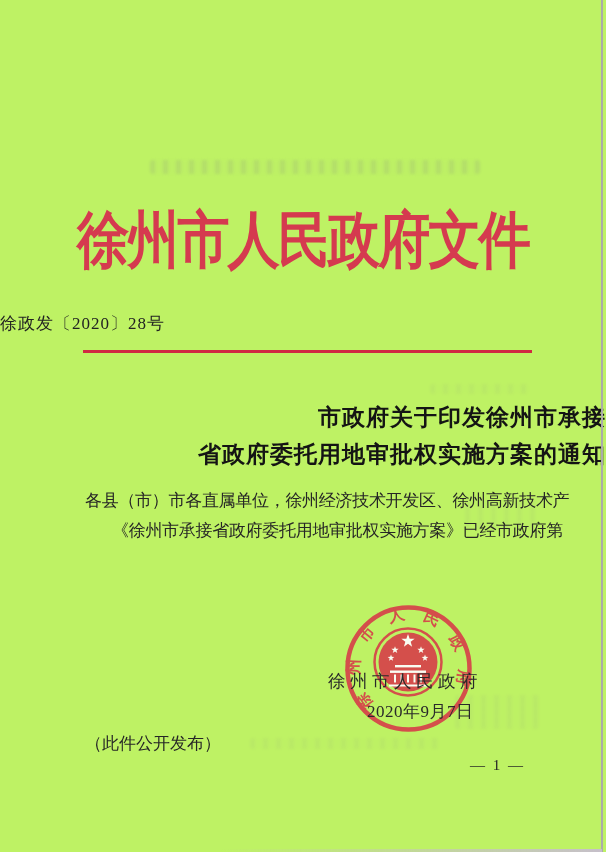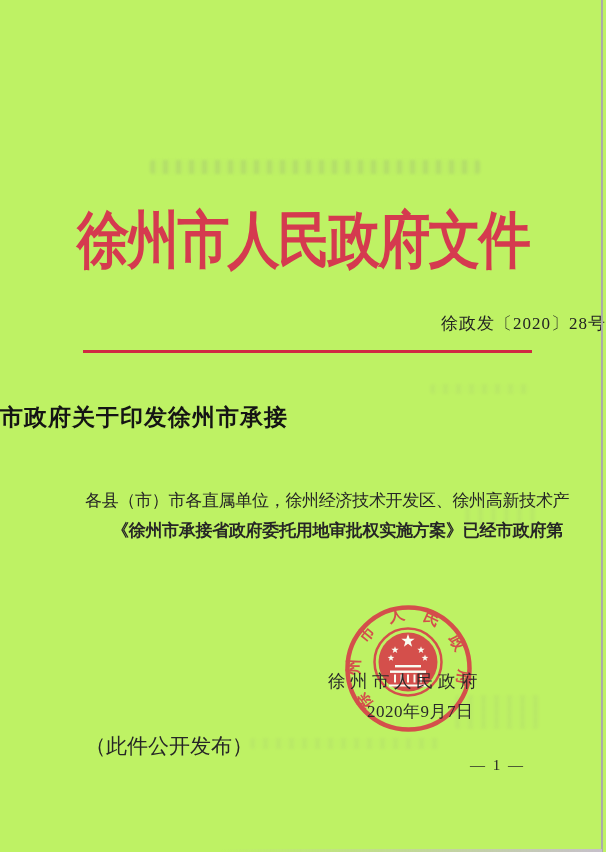--- a/index.html
+++ b/index.html
@@ -8,54 +8,54 @@
     overflow:hidden;font-family:"Liberation Serif","DejaVu Serif",serif;color:#1f1f1f;
   }
   
   .header-title{
     position:absolute;left:0;top:196px;width:606px;text-align:center;
     font-size:56px;font-weight:bold;color:#d53a4f;letter-spacing:-2px;
     line-height:80px;white-space:nowrap;
     transform:scale(0.93,1.1);transform-origin:center top;
   }
   .doc-number{
-    position:absolute;left:0;top:312px;width:606px;text-align:right;
+    position:absolute;left:0;top:312px;width:606px;text-align:left;
     font-size:17px;letter-spacing:1px;color:#222;white-space:nowrap;
   }
   .red-rule{
     position:absolute;left:83px;top:350px;width:449px;height:3px;
     background:#d02a42;
   }
   
   .notice-title{
-    position:absolute;left:0;top:399px;width:606px;text-align:left;
+    position:absolute;left:0;top:399px;width:606px;text-align:right;
     font-size:23px;font-weight:bold;line-height:37px;letter-spacing:1px;
     color:#141414;white-space:nowrap;
   }
   
   .body-block{
     position:absolute;left:85px;top:486px;width:460px;
     font-size:17px;color:#262626;
   }
   .body-line{height:29.5px;line-height:29.5px;white-space:nowrap;letter-spacing:-0.3px;}
-  .body-line.indent{padding-left:27px;font-weight:bold;}
+  .body-line.indent{padding-left:27px;}
   
   .sig-issuer{
     position:absolute;left:328px;top:669px;font-size:17.5px;letter-spacing:4.5px;
     color:#2a2a2a;white-space:nowrap;z-index:6;
   }
   .sig-date{
     position:absolute;left:359px;top:700px;font-size:17px;letter-spacing:0.5px;
     color:#2a2a2a;white-space:nowrap;z-index:6;margin-left:8px;
   }
   
   .seal{position:absolute;left:339px;top:599px;width:140px;height:140px;z-index:5;opacity:0.92;}
   
   .public-note{
-    position:absolute;left:85px;top:732px;font-size:21px;color:#262626;white-space:nowrap;
+    position:absolute;left:85px;top:732px;font-size:17px;color:#262626;white-space:nowrap;
   }
   .page-number{
     position:absolute;left:470px;top:757px;font-size:15px;letter-spacing:2px;
     color:#262626;white-space:nowrap;
   }
   
   .smudge{
     position:absolute;border-radius:3px;filter:blur(1.6px);
     background:repeating-linear-gradient(90deg,
       rgba(125,125,135,0.16) 0 5px, rgba(125,125,135,0.02) 5px 13px);
@@ -83,20 +83,21 @@
   <div class="smudge light" style="left:250px;top:738px;width:190px;height:11px;"></div>
 
   <div class="header-title">徐州市人民政府文件</div>
 
   <div class="doc-number">徐政发〔2020〕28号</div>
 
   <div class="red-rule"></div>
 
   <div class="notice-title">
     <div>市政府关于印发徐州市承接</div>
+    <div>省政府委托用地审批权实施方案的通知</div>
   </div>
 
   <div class="body-block">
     <div class="body-line">各县（市）市各直属单位，徐州经济技术开发区、徐州高新技术产</div>
     <div class="body-line indent">《徐州市承接省政府委托用地审批权实施方案》已经市政府第</div>
   </div>
 
   <svg class="seal" viewBox="0 0 140 140" xmlns="http://www.w3.org/2000/svg">
     <defs>
       <path id="star" d="M0,-7 L1.65,-2.27 L6.66,-2.16 L2.66,0.87 L4.11,5.66 L0,2.8 L-4.11,5.66 L-2.66,0.87 L-6.66,-2.16 L-1.65,-2.27 Z"></path>

